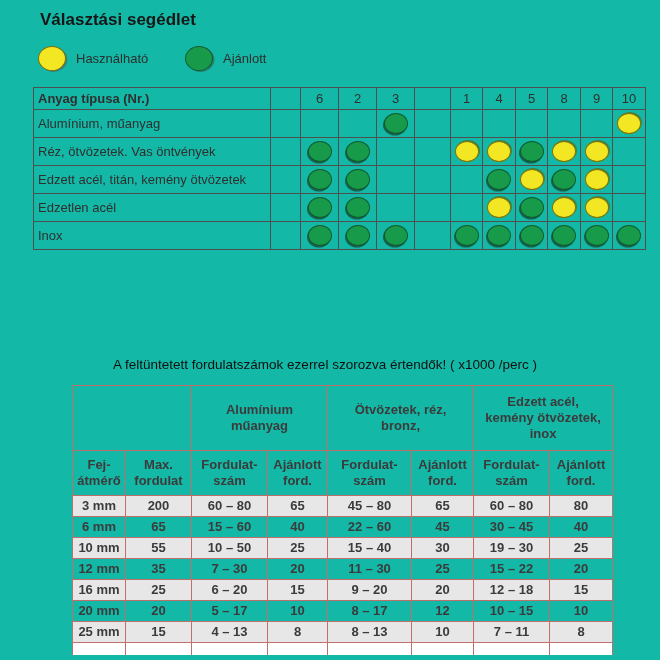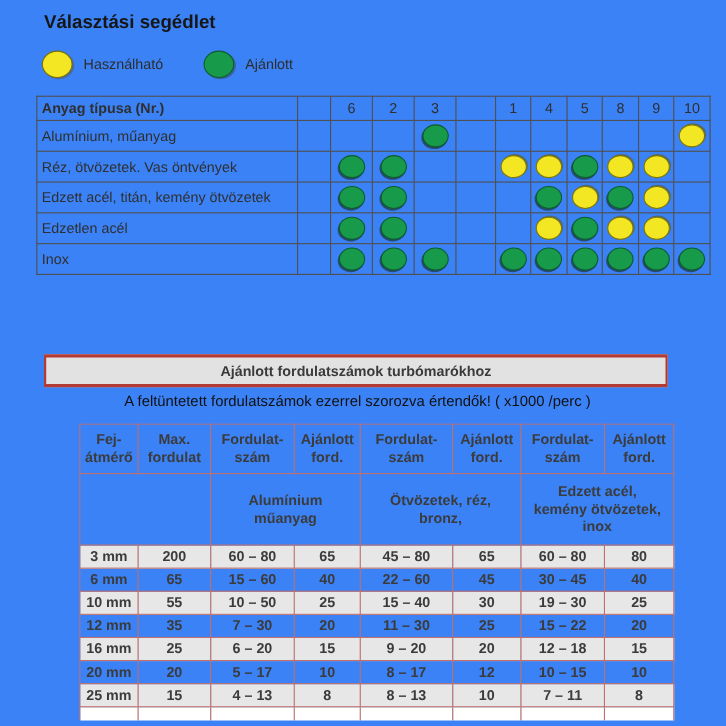--- a/index.html
+++ b/index.html
@@ -1,17 +1,17 @@
 <!DOCTYPE html>
 <html><head>
 <meta charset="utf-8">
 <style>
   html,body { margin:0; padding:0; background:#fff; }
   #screen {
-    position:relative; width:660px; height:660px; background:#3b82f6;
+    position:relative; width:660px; height:660px; background:#14b8a6;
     font-family:"Liberation Sans", sans-serif; overflow:hidden;
     --usable:#f2e722; --recommended:#189a4b; --banner-red:#b23b36; --rpm-border:#c0706c;
   }
 
   .title { position:absolute; left:40px; top:10px; font-size:17px; font-weight:bold; color:#161616; }
 
   .legend-item { position:absolute; top:44px; height:28px; display:flex; align-items:center; }
   .legend-item.first { left:38px; }
   .legend-item.second { left:185px; }
   .swatch { width:28px; height:25px; border-radius:50%; box-sizing:border-box; }
@@ -167,67 +167,64 @@
           <td class="mark"><span class="dot green"></span></td>
           <td class="mark"><span class="dot green"></span></td>
           <td class="mark"><span class="dot green"></span></td>
           <td class="mark"><span class="dot green"></span></td>
           <td class="mark"><span class="dot green"></span></td>
           <td class="mark"><span class="dot green"></span></td>
         </tr>
       </tbody>
   </table>
 
-  <div class="banner">
-    <span>Ajánlott fordulatszámok turbómarókhoz</span>
-  </div>
 
   <div class="note">A feltüntetett fordulatszámok ezerrel szorozva értendők! ( x1000 /perc )</div>
 
   <div class="rpm-wrap">
     <table class="rpm">
       <colgroup>
         <col style="width:53px">
           <col style="width:66px">
           <col style="width:76px">
           <col style="width:60px">
         <col style="width:84px">
           <col style="width:62px">
           <col style="width:76px">
           <col style="width:63px">
       </colgroup>
       <thead>
+        <tr>
+          <td class="group" colspan="2"></td>
+          <td class="group" colspan="2">Alumínium
+műanyag</td>
+          <td class="group" colspan="2">Ötvözetek, réz,
+bronz,</td>
+          <td class="group" colspan="2">Edzett acél,
+kemény ötvözetek,
+inox</td>
+        </tr>
         <tr id="rpm-sub-row">
             <td class="sub">Fej-
 átmérő</td>
             <td class="sub">Max.
 fordulat</td>
             <td class="sub">Fordulat-
 szám</td>
             <td class="sub">Ajánlott
 ford.</td>
             <td class="sub">Fordulat-
 szám</td>
             <td class="sub">Ajánlott
 ford.</td>
             <td class="sub">Fordulat-
 szám</td>
             <td class="sub">Ajánlott
 ford.</td>
           </tr>
-        <tr>
-          <td class="group" colspan="2"></td>
-          <td class="group" colspan="2">Alumínium
-műanyag</td>
-          <td class="group" colspan="2">Ötvözetek, réz,
-bronz,</td>
-          <td class="group" colspan="2">Edzett acél,
-kemény ötvözetek,
-inox</td>
-        </tr>
       </thead>
       <tbody id="rpm-body">
           <tr>
             <td class="dia">3 mm</td>
             <td class="val">200</td>
             <td class="val">60 – 80</td>
             <td class="val">65</td>
             <td class="val">45 – 80</td>
             <td class="val">65</td>
             <td class="val">60 – 80</td>

